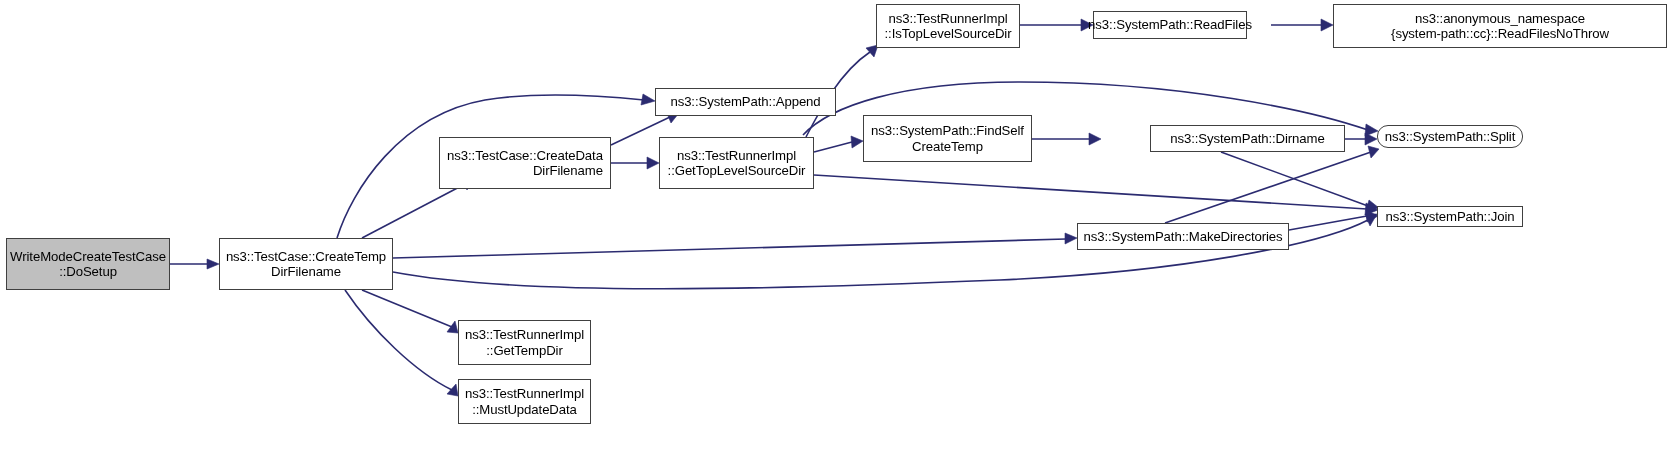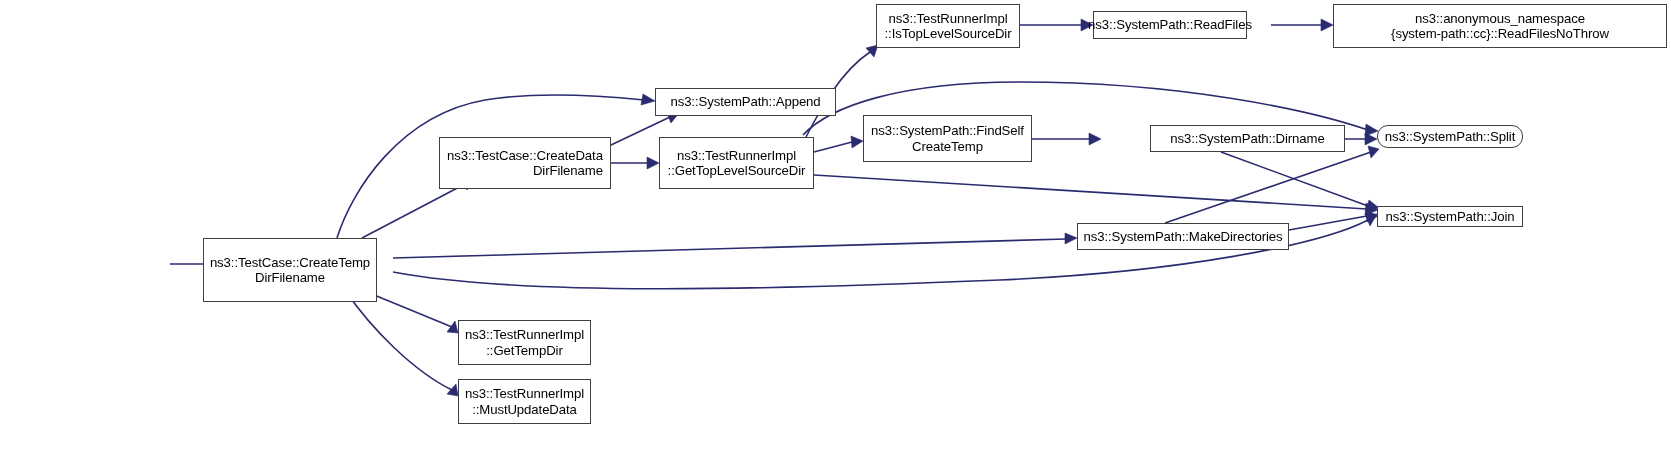--- a/index.html
+++ b/index.html
@@ -154,22 +154,24 @@
       <path class="edge-path" d="M1165,223 L1371,152"></path>
       <polygon class="edge-head" points="1368,146 1379,149 1371,158"></polygon>
     </g>
 
     <g>
       <path class="edge-path" d="M1289,230 L1367,216"></path>
       <polygon class="edge-head" points="1366,210 1378,216 1367,222"></polygon>
     </g>
   </svg>
 
-
-  <div class="node" style="left:203px; top:238px; width:174px; height:64px;">ns3::TestCase::CreateTemp
+  <div class="node root" style="left:6px; top:238px; width:164px; height:52px;">WriteModeCreateTestCase
+::DoSetup</div>
+
+  <div class="node" style="left:219px; top:238px; width:174px; height:52px;">ns3::TestCase::CreateTemp
 DirFilename</div>
 
   <div class="node" style="left:439px; top:137px; width:172px; height:52px;text-align:right;">ns3::TestCase::CreateData
 DirFilename</div>
 
   <div class="node" style="left:659px; top:137px; width:155px; height:52px;">ns3::TestRunnerImpl
 ::GetTopLevelSourceDir</div>
 
   <div class="node" style="left:655px; top:88px; width:181px; height:28px;">ns3::SystemPath::Append</div>
 

